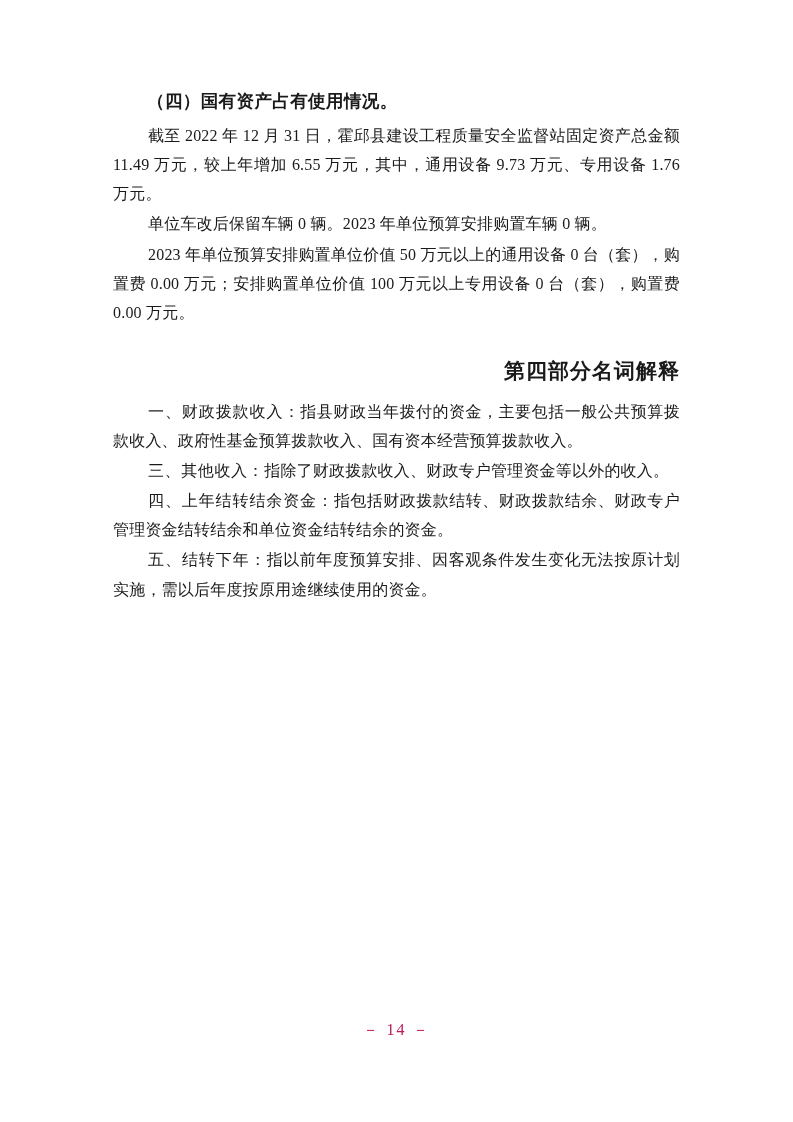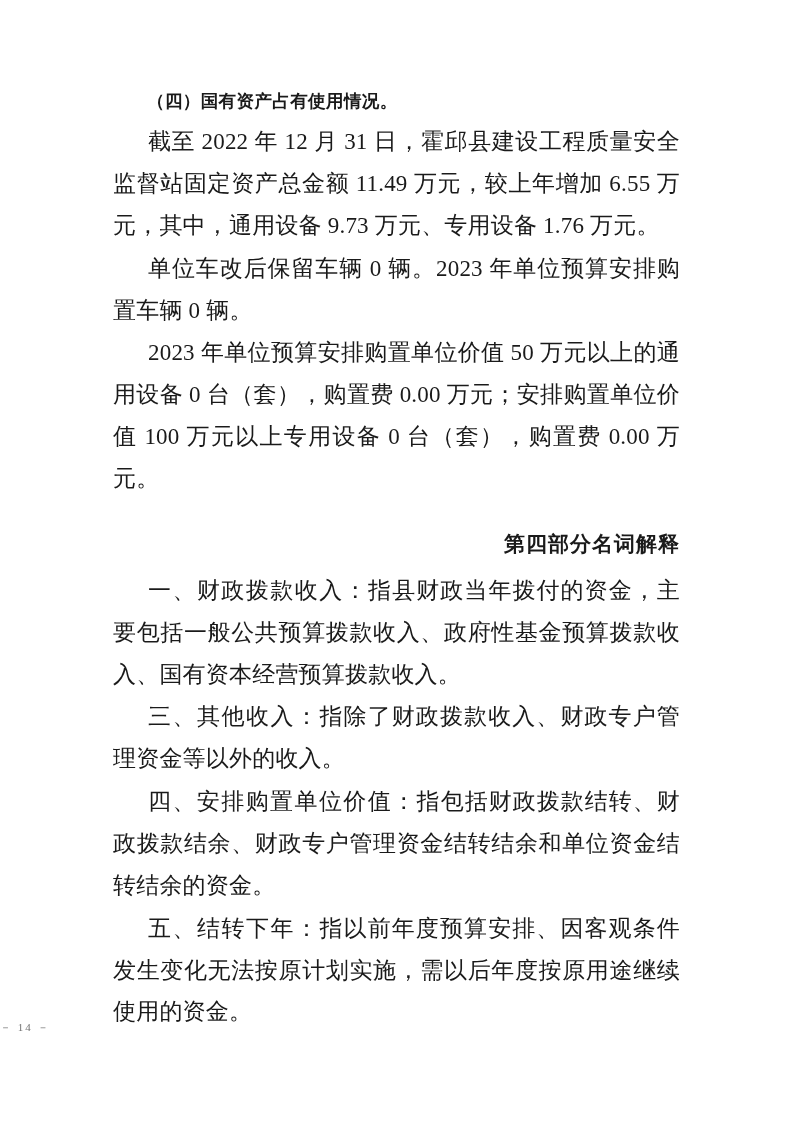--- a/index.html
+++ b/index.html
@@ -34,42 +34,42 @@
   }
   .heading-part {
     text-align: right;
     font-family: "DejaVu Sans", "Liberation Sans", sans-serif;
     font-weight: bold;
     font-size: 21px;
     letter-spacing: 1px;
     margin: 30px 0 12px 0;
   }
   p.body {
-    font-size: 23px;
+    font-size: 16px;
     line-height: 1.82;
     margin: 0 0 1px 0;
     text-indent: 35px;
     text-align: justify;
     text-justify: inter-ideograph;
     letter-spacing: 0.2px;
   }
   p.body .lead {
     font-family: "DejaVu Sans", "Liberation Sans", sans-serif;
     font-weight: normal;
     letter-spacing: 0.6px;
   }
   .footer {
     position: absolute;
     left: 0;
     right: 0;
     top: 1020px;
-    text-align: left;
-    font-size: 11px;
+    text-align: center;
+    font-size: 16px;
     letter-spacing: 2px;
-    color: #737373;
+    color: #be185d;
   }
 </style>
 </head>
 <body>
 
 <div class="page">
   <div class="content">
 
     <h3 class="heading-sub">（四）国有资产占有使用情况。</h3>
 
@@ -77,20 +77,20 @@
     <p class="body">单位车改后保留车辆 0 辆。2023 年单位预算安排购置车辆 0 辆。</p>
     <p class="body">2023 年单位预算安排购置单位价值 50 万元以上的通用设备 0 台（套），购置费 0.00 万元；安排购置单位价值 100 万元以上专用设备 0 台（套），购置费 0.00 万元。</p>
 
     <h2 class="heading-part">第四部分名词解释</h2>
 
     <p class="body"><span class="lead">一、财政拨款收入：</span><span>指县财政当年拨付的资金，主要包括一般公共预算拨款收入、政府性基金预算拨款收入、国有资本经营预算拨款收入。</span></p>
 
 
     <p class="body"><span class="lead">三、其他收入：</span><span>指除了财政拨款收入、财政专户管理资金等以外的收入。</span></p>
 
-    <p class="body"><span class="lead">四、安排购置单位价值：</span><span>指包括财政拨款结转、财政拨款结余、财政专户管理资金结转结余和单位资金结转结余的资金。</span></p>
+    <p class="body"><span class="lead">四、上年结转结余资金：</span><span>指包括财政拨款结转、财政拨款结余、财政专户管理资金结转结余和单位资金结转结余的资金。</span></p>
 
     <p class="body"><span class="lead">五、结转下年：</span><span>指以前年度预算安排、因客观条件发生变化无法按原计划实施，需以后年度按原用途继续使用的资金。</span></p>
 
   </div>
 
   <div class="footer">－ 14 －</div>
 </div>
 
 </body></html>

